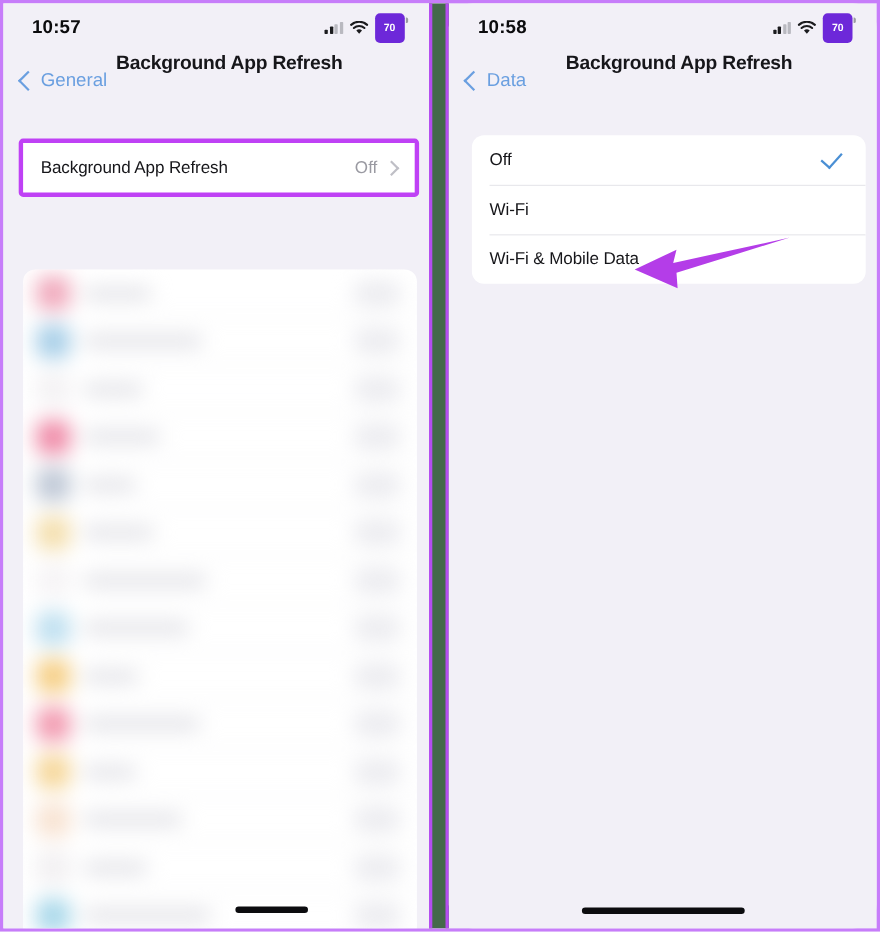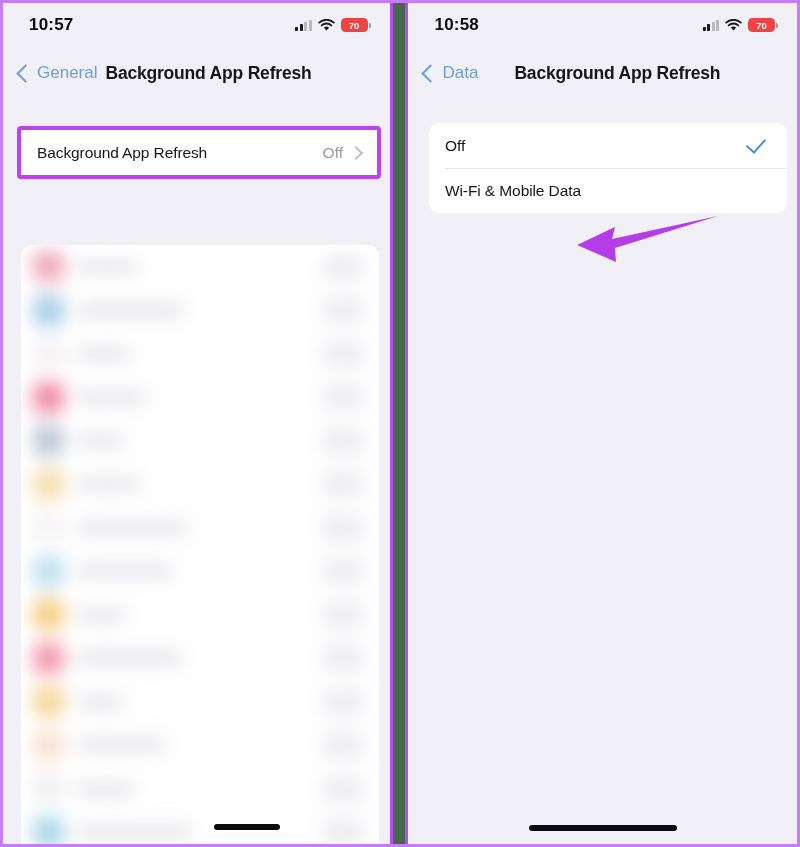--- a/index.html
+++ b/index.html
@@ -79,23 +79,23 @@
     background: #1b1b1e;
     border-radius: .7px;
   }
   .bars i.b1 { height: 4px; }
   .bars i.b2 { height: 6.5px; }
   .bars i.b3 { height: 9px;  background: #b9b9c0; }
   .bars i.b4 { height: 11px; background: #b9b9c0; }
   .battery {
     position: relative;
     width: 27px;
-    height: 14px;
+    height: 27px;
     border-radius: 4.5px;
-    background: #ef4444;
+    background: #6d28d9;
     display: flex;
     align-items: center;
     justify-content: center;
   }
   .battery span {
     font-size: 9.5px;
     font-weight: bold;
     color: #ffffff;
     letter-spacing: -.1px;
   }
@@ -106,21 +106,20 @@
     top: 4.5px;
     width: 2px;
     height: 5px;
     border-radius: 0 1.5px 1.5px 0;
     background: #9b9ba1;
   }
 
   
   .navbar {
     display: flex;
-    align-items: center;
     height: 52px;
     padding: 0 16px;
     box-sizing: border-box;
   }
   .back {
     display: flex;
     align-items: center;
     gap: 4px;
     color: #6a9fe0;
     font-size: 17px;
@@ -477,20 +476,23 @@
       <div class="home-ind"></div>
     </div>
   </div>
 
   <div class="card options-card" id="optionsCard">
       <div class="row">
         <span class="row-label">Off</span>
         <span class="check"></span>
       </div>
       <div class="row">
+        <span class="row-label">Wi-Fi</span>
+      </div>
+      <div class="row">
         <span class="row-label">Wi-Fi &amp; Mobile Data</span>
       </div>
     </div>
 
   <svg class="arrow" viewBox="0 0 145 52">
     <path d="M2 30 L40 12 L37 24 L143 1 L40 33 L41 47 Z" fill="#b43de8"></path>
   </svg>
 </div>
 
 </body></html>

